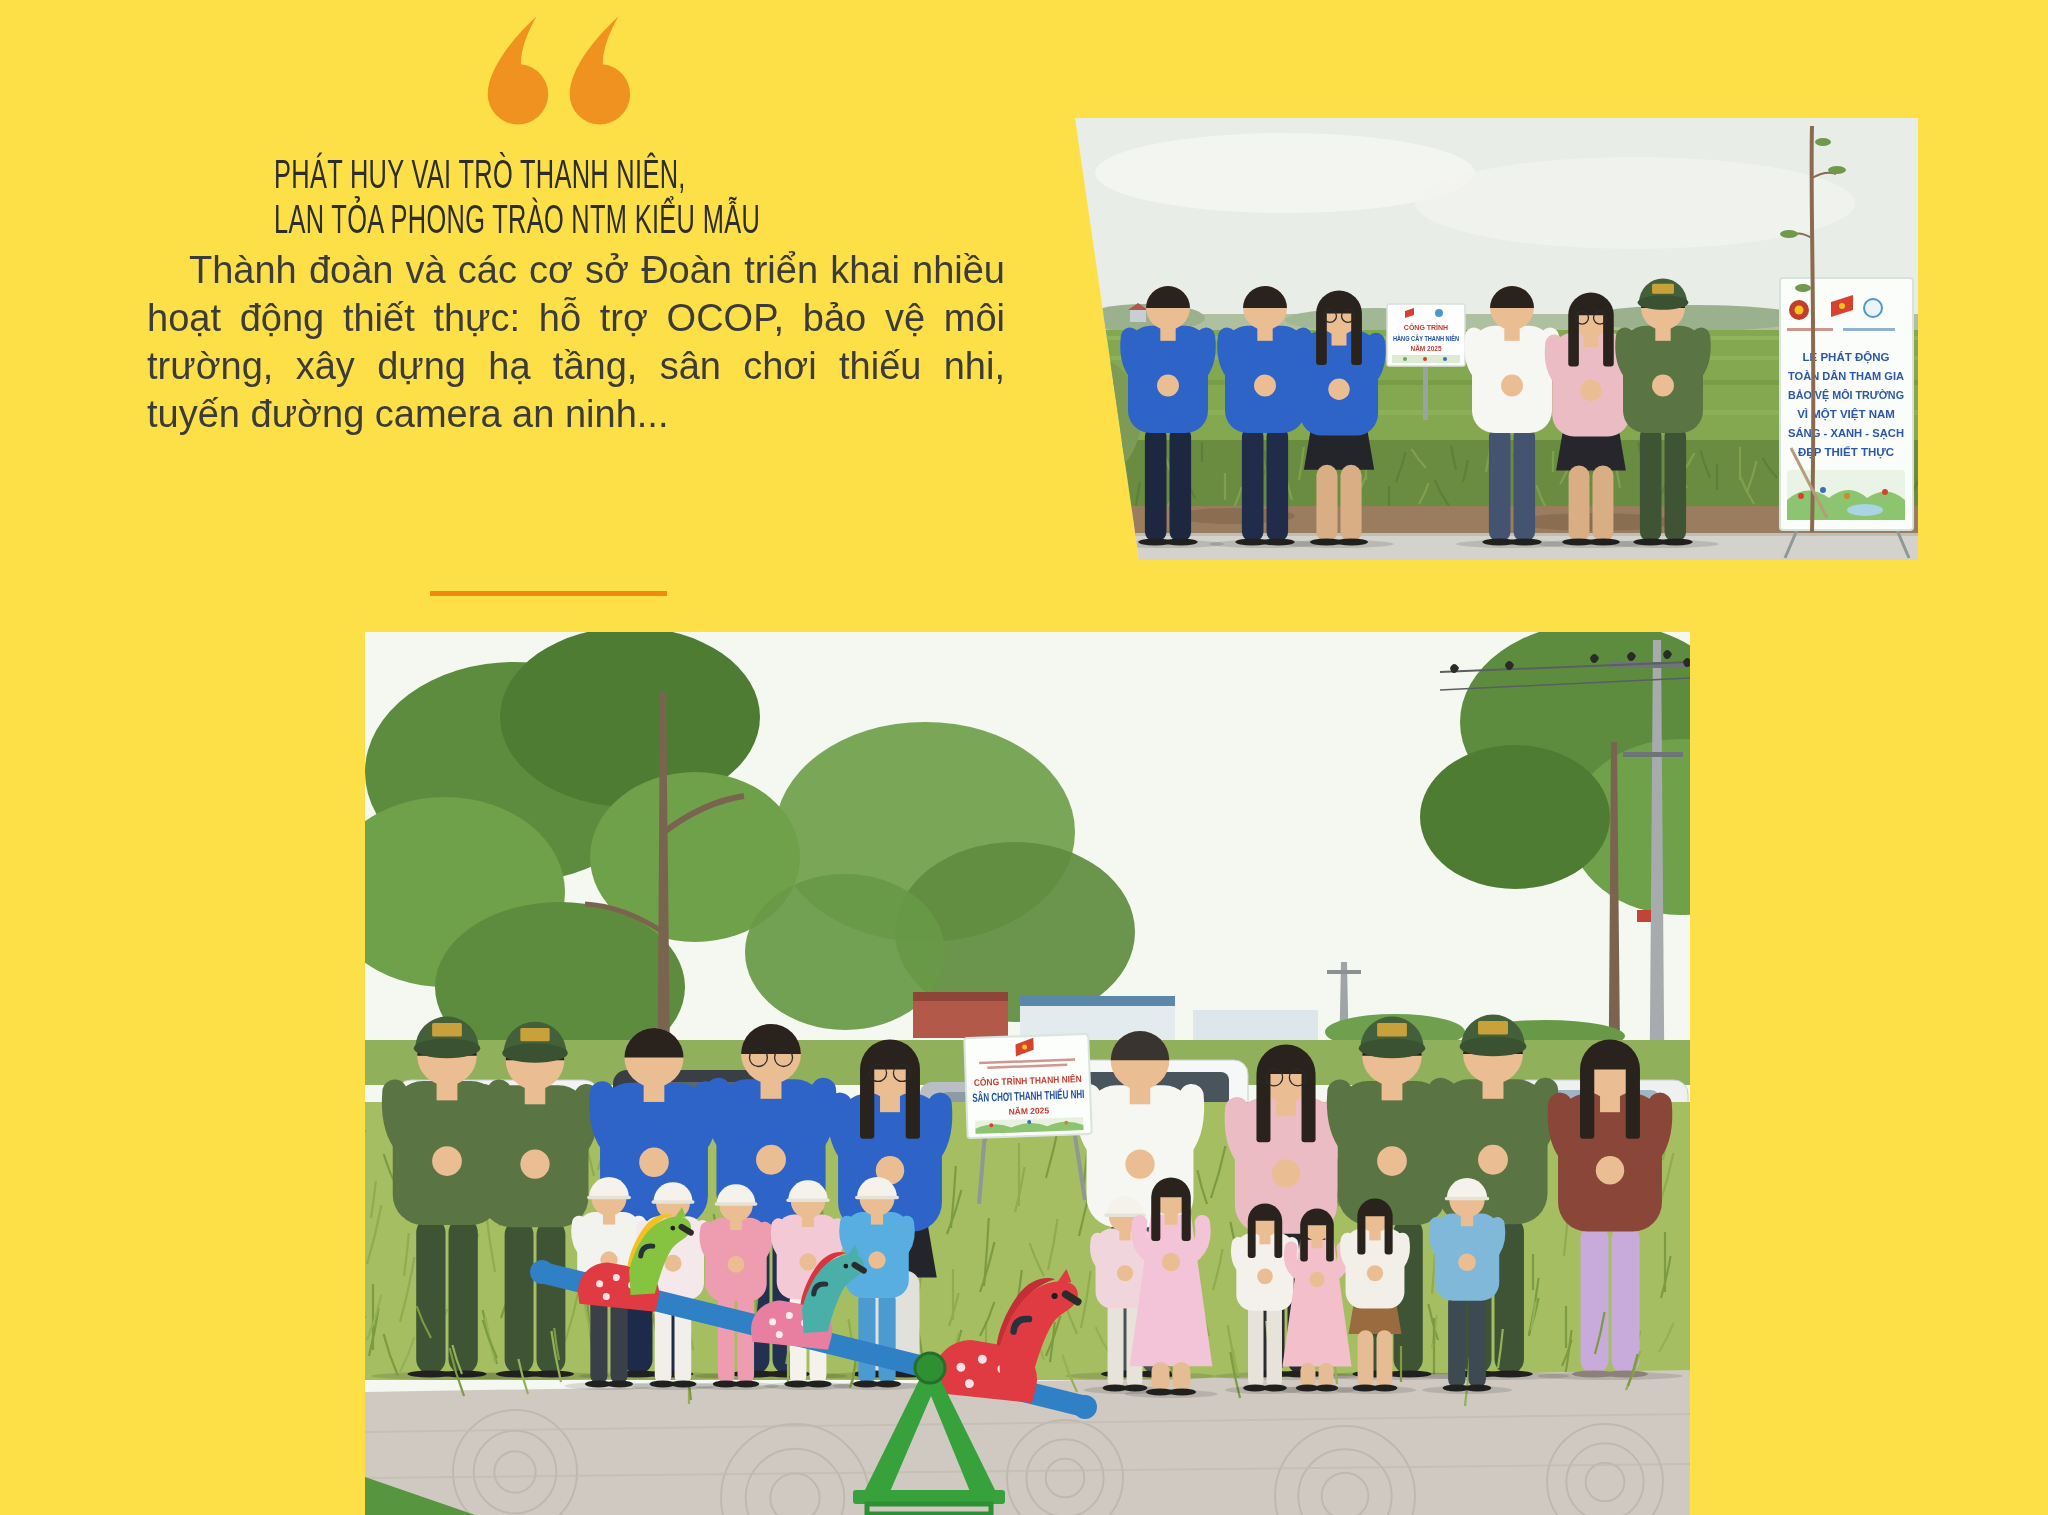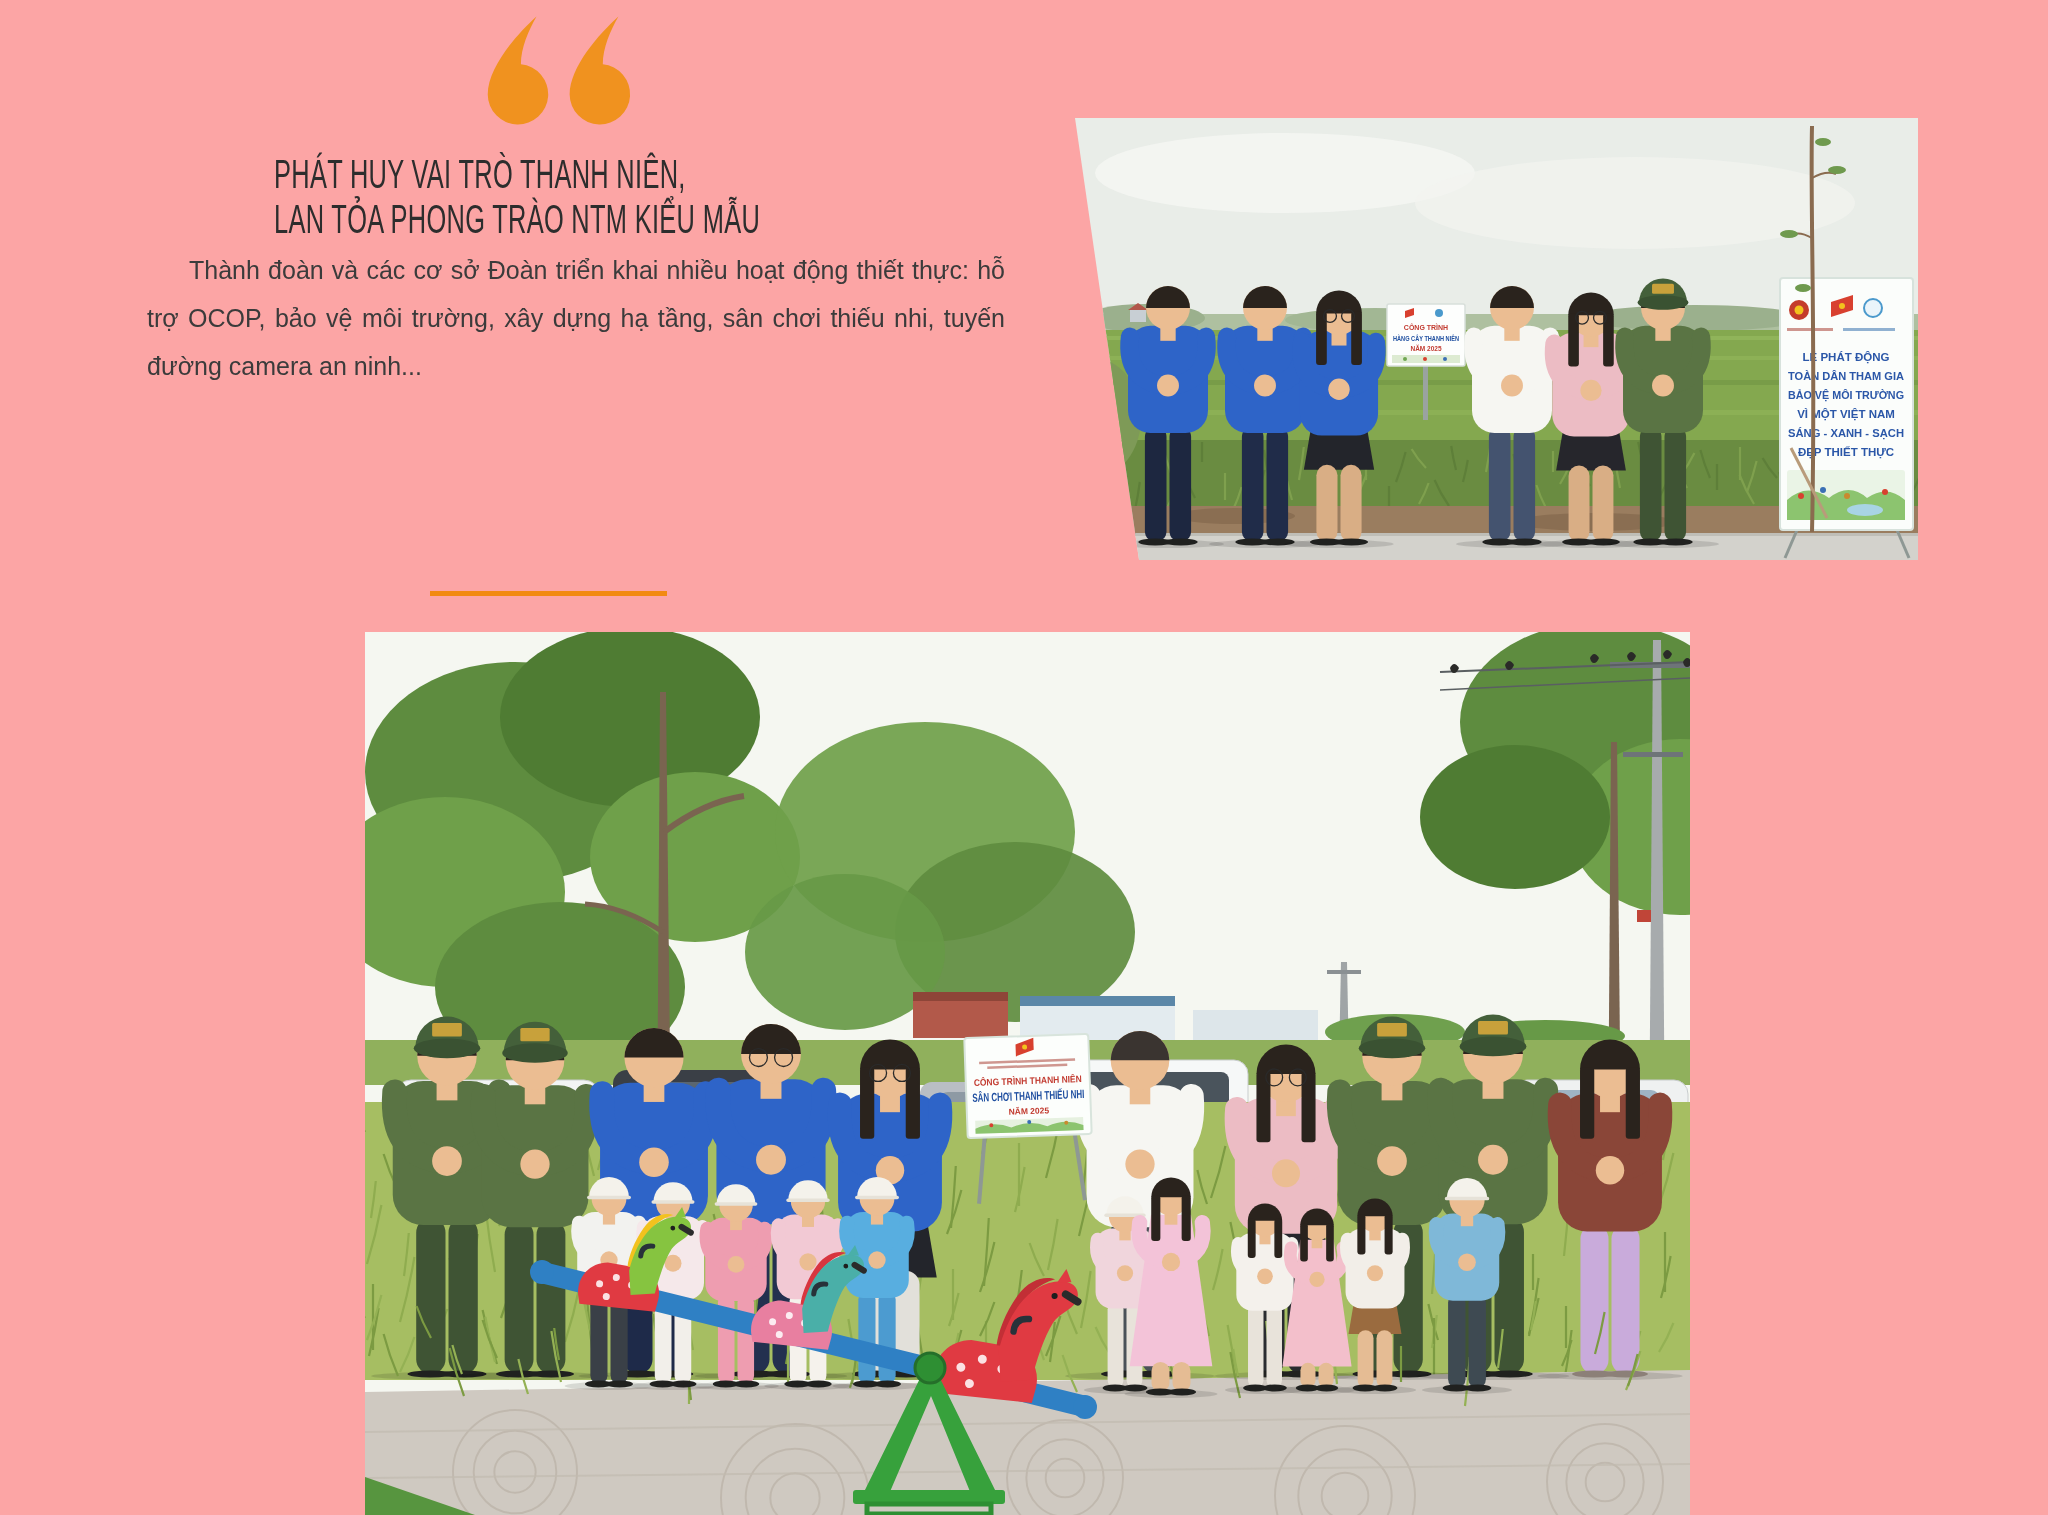--- a/index.html
+++ b/index.html
@@ -1,26 +1,26 @@
 <!DOCTYPE html>
 <html><head>
 <meta charset="utf-8">
 <style>
   html,body{margin:0;padding:0;background:#ffffff;}
-  #canvas{position:relative;width:2048px;height:1515px;background:#fca5a5;overflow:hidden;
+  #canvas{position:relative;width:2048px;height:1515px;background:#fde047;overflow:hidden;
           font-family:"Liberation Sans","DejaVu Sans",sans-serif;}
   
   #quoteMark{position:absolute;left:478px;top:12px;width:156px;height:118px;}
   
   #heading{position:absolute;left:160px;top:152px;width:600px;text-align:center;
            transform:scaleX(0.62);transform-origin:50% 0;
            font-size:41px;line-height:45px;font-weight:400;letter-spacing:.5px;color:#2d2d2d;white-space:nowrap;}
   
   #bodyCopy{position:absolute;left:147px;top:246px;width:858px;
-            font-size:25px;line-height:48px;color:#3b3b3b;text-align:justify;}
+            font-size:38px;line-height:48px;color:#3b3b3b;text-align:justify;}
   #bodyCopy p{margin:0 0 15px 0;text-indent:42px;}
   
   #divider{position:absolute;left:430px;top:591px;width:237px;height:5px;background:#F28A12;}
   
   .photo{position:absolute;overflow:hidden;}
   #photoTop{left:1075px;top:118px;width:843px;height:442px;
             clip-path:polygon(0 0,100% 0,100% 100%,7.6% 100%);}
   #photoBottom{left:365px;top:632px;width:1325px;height:883px;}
   .photo svg{display:block;width:100%;height:100%;}
   text{font-family:"Liberation Sans","DejaVu Sans",sans-serif;}

